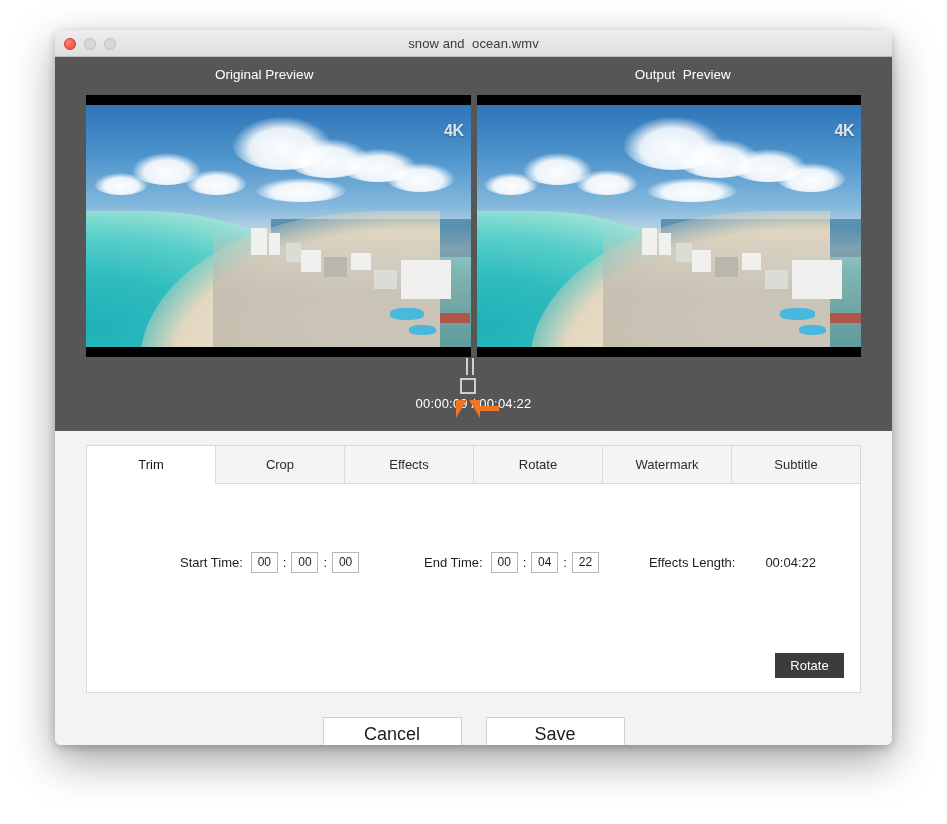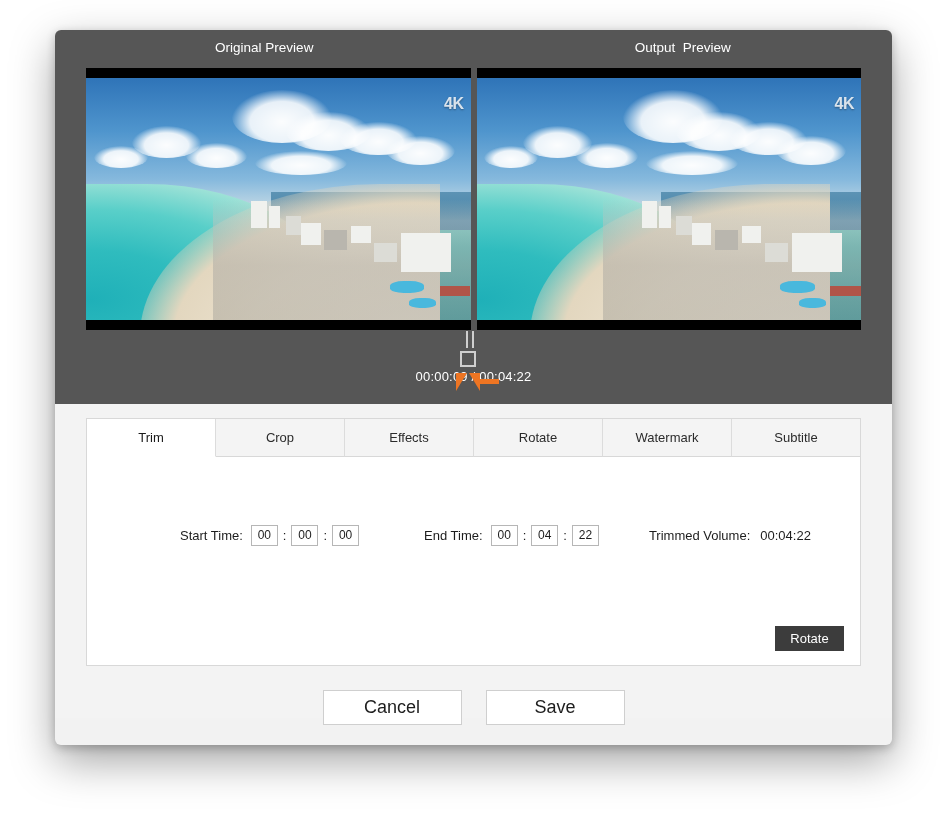--- a/index.html
+++ b/index.html
@@ -289,21 +289,21 @@
     font-family: "Liberation Sans", sans-serif;
     font-size: 12px;
     text-align: center;
     color: #1d1d1d;
     line-height: 19px;
     display: inline-block;
   }
   .colon { padding: 0 5px; color: #1d1d1d; }
   .group-gap { width: 65px; }
   .len-gap { width: 50px; }
-  .len-value { margin-left: 2px; white-space: pre; }
+  .len-value { margin-left: 22px; white-space: pre; }
 
   #btn-reset {
     position: absolute;
     right: 16px;
     bottom: 14px;
     width: 69px; height: 25px;
     background: #3c3c3c;
     color: #ffffff;
     font-size: 13px;
     border: none;
@@ -325,20 +325,28 @@
     color: #1d1d1d;
     cursor: pointer;
     font-family: "Liberation Sans", sans-serif;
   }
 </style>
 </head>
 <body>
 
 <div id="app-window">
 
+  <div id="titlebar">
+    <div class="traffic-lights">
+      <span class="tl tl-close"></span>
+      <span class="tl tl-min"></span>
+      <span class="tl tl-max"></span>
+    </div>
+    <div id="window-title">snow and  ocean.wmv</div>
+  </div>
 
   <div id="preview-section">
 
     <div id="preview-headers">
       <div class="preview-header">Original Preview</div>
       <div class="preview-header">Output  Preview</div>
     </div>
 
     <div id="preview-videos">
 
@@ -452,21 +460,21 @@
 
           <span class="field-label">End Time:</span>
           <span class="time-input">00</span>
           <span class="colon">:</span>
           <span class="time-input">04</span>
           <span class="colon">:</span>
           <span class="time-input">22</span>
 
           <span class="len-gap"></span>
 
-          <span class="field-label">Trimmed Volume:</span>
+          <span class="field-label">Effects Length:</span>
           <span class="len-value">00:04:22</span>
         </div>
 
         <button id="btn-reset">Rotate</button>
       </div>
 
     </div>
 
     <div id="action-bar">
       <button class="action-btn">Cancel</button>

